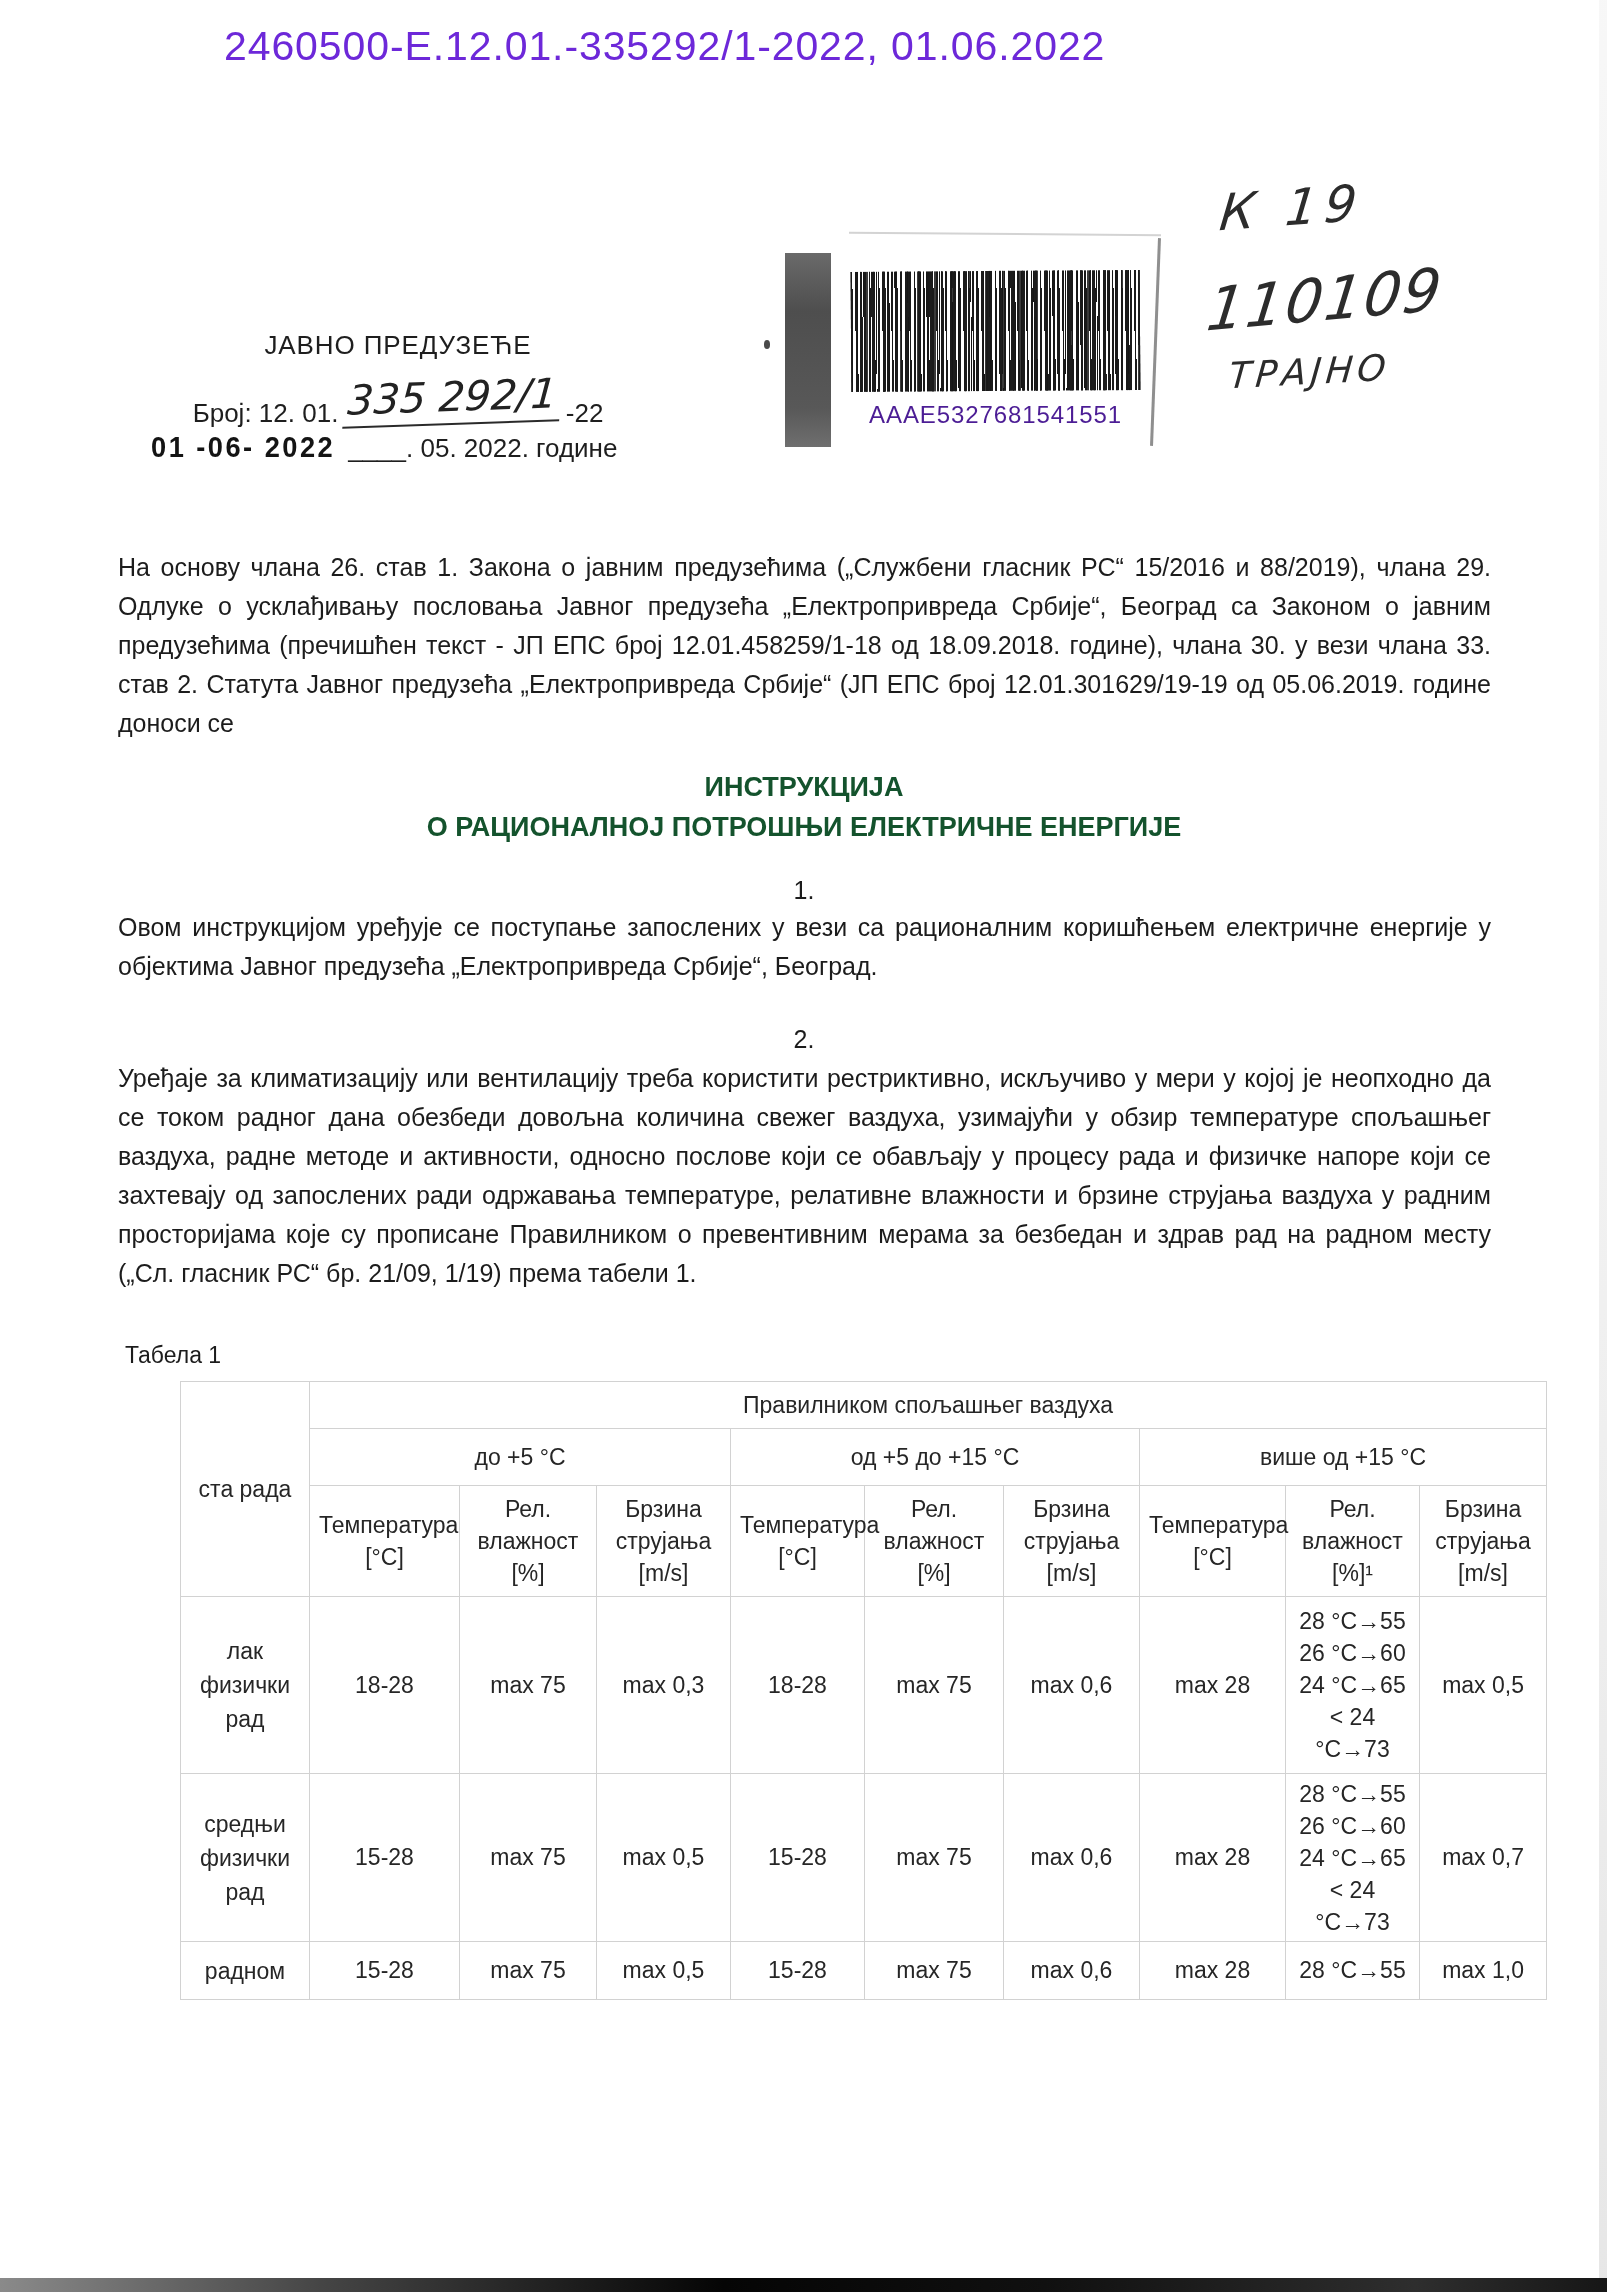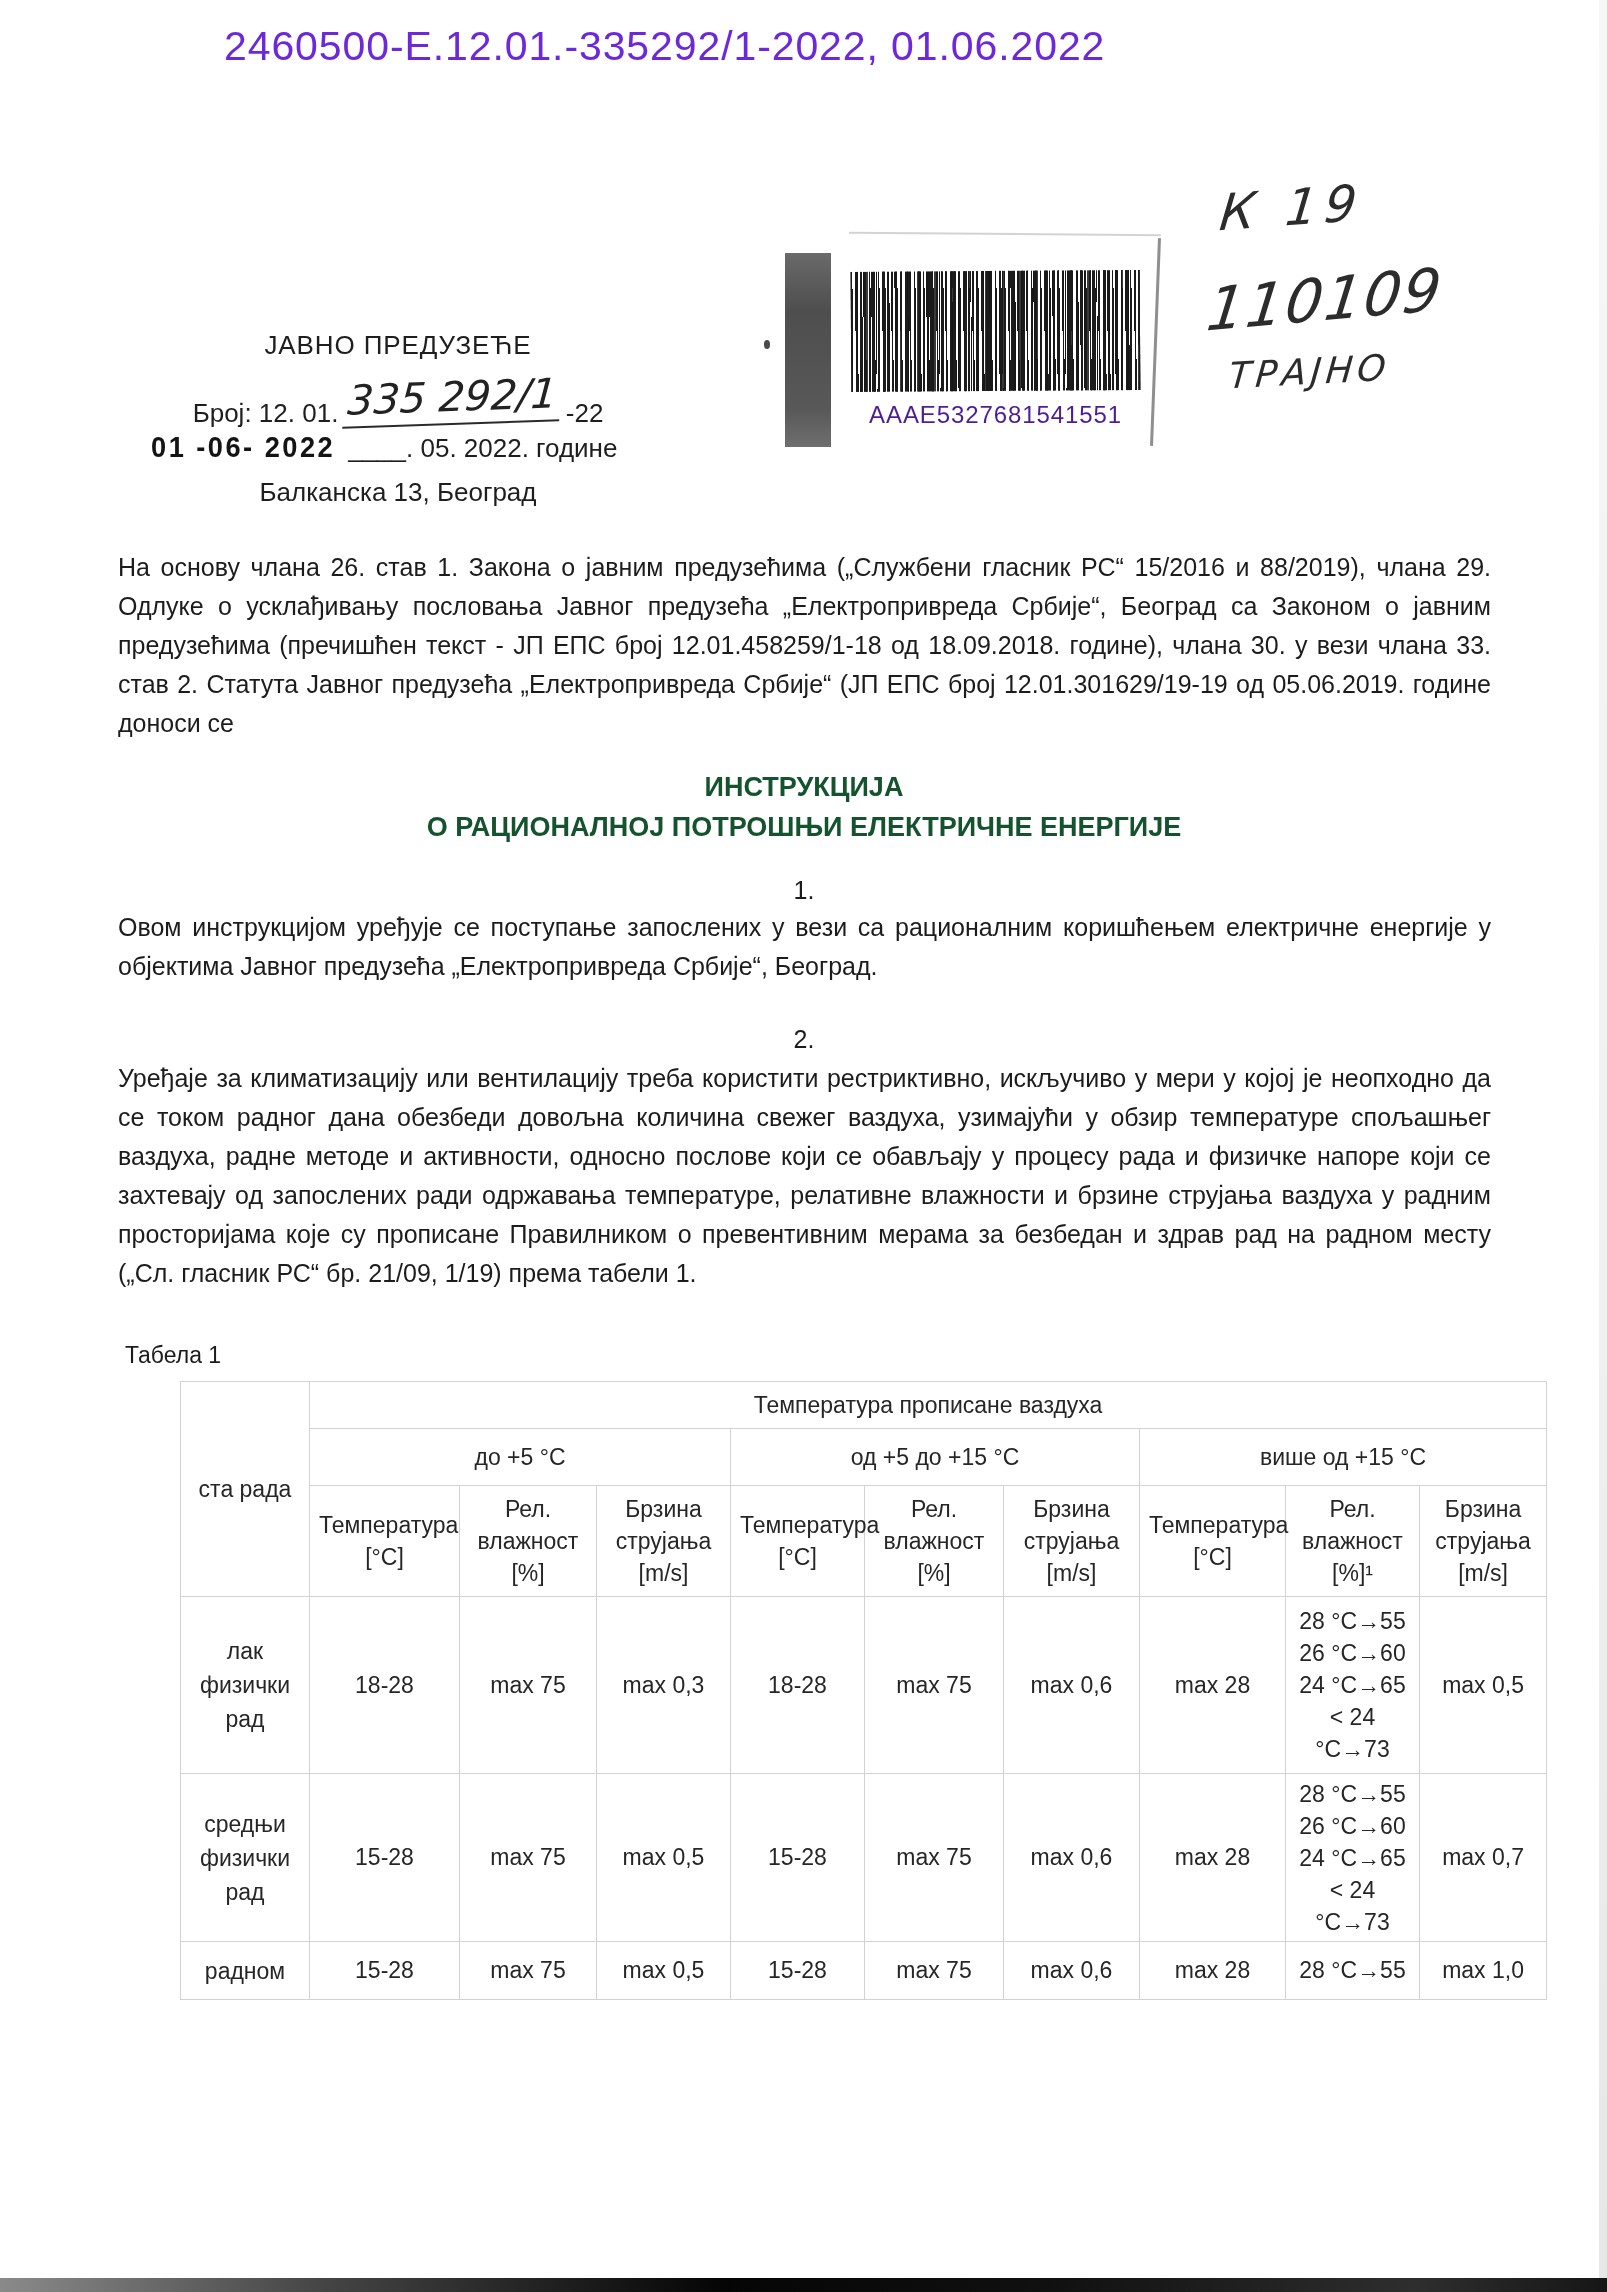--- a/index.html
+++ b/index.html
@@ -105,21 +105,20 @@
     <div class="lh-line1">ЈАВНО ПРЕДУЗЕЋЕ</div>
     <div class="lh-number">
       <span>Број: 12. 01.</span>
       <span class="hand-number">335 292/1</span>
       <span>-22</span>
     </div>
     <div class="lh-dateline">
       <span class="stamp-date">01 -06- 2022</span>
       <span>____. 05. 2022. године</span>
     </div>
-    <div class="lh-address">Балканска 13, Београд</div>
   </div>
 
   <div class="punch-bar"></div>
   <div class="punch-dot"></div>
   <div class="sticker-top"></div>
   <div class="sticker-edge"></div>
   <div class="barcode-bars"></div>
   <div class="barcode-code">АААЕ5327681541551</div>
 
   <div class="hand hand-a1">К 19</div>
@@ -150,21 +149,21 @@
         <col style="width:134px">
         <col style="width:139px">
       <col style="width:136px">
         <col style="width:146px">
         <col style="width:134px">
       <col style="width:127px">
     </colgroup>
     <tbody>
         <tr class="rowA">
       <td rowspan="3" class="rowlabel">ста рада</td>
-      <td colspan="9">Температура прописане ваздуха</td>
+      <td colspan="9">Правилником спољашњег ваздуха</td>
     </tr>
     <tr class="rowB">
       <td colspan="3">до +5 °С</td>
       <td colspan="3">од +5 до +15 °С</td>
       <td colspan="3">више од +15 °С</td>
     </tr>
     <tr class="rowC">
       <td>Температура
 [°С]</td>
       <td>Рел.

